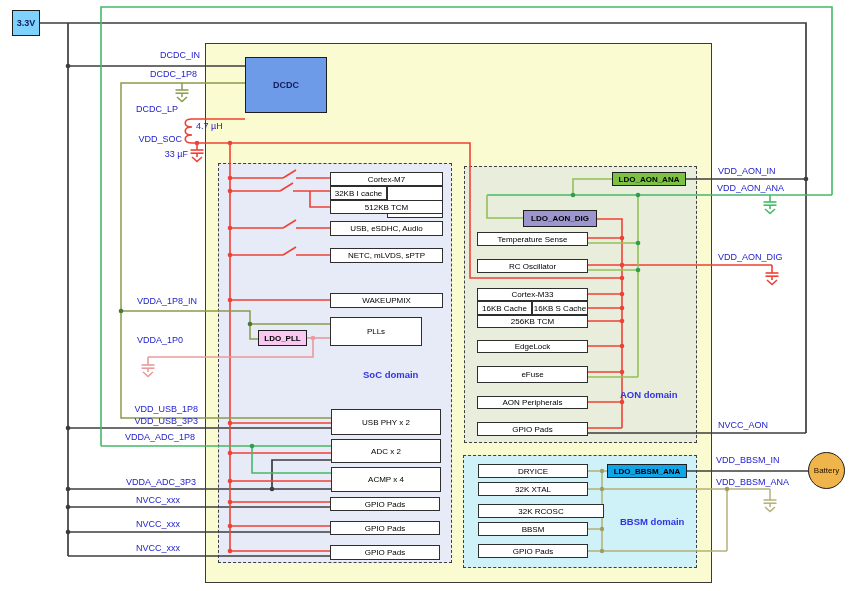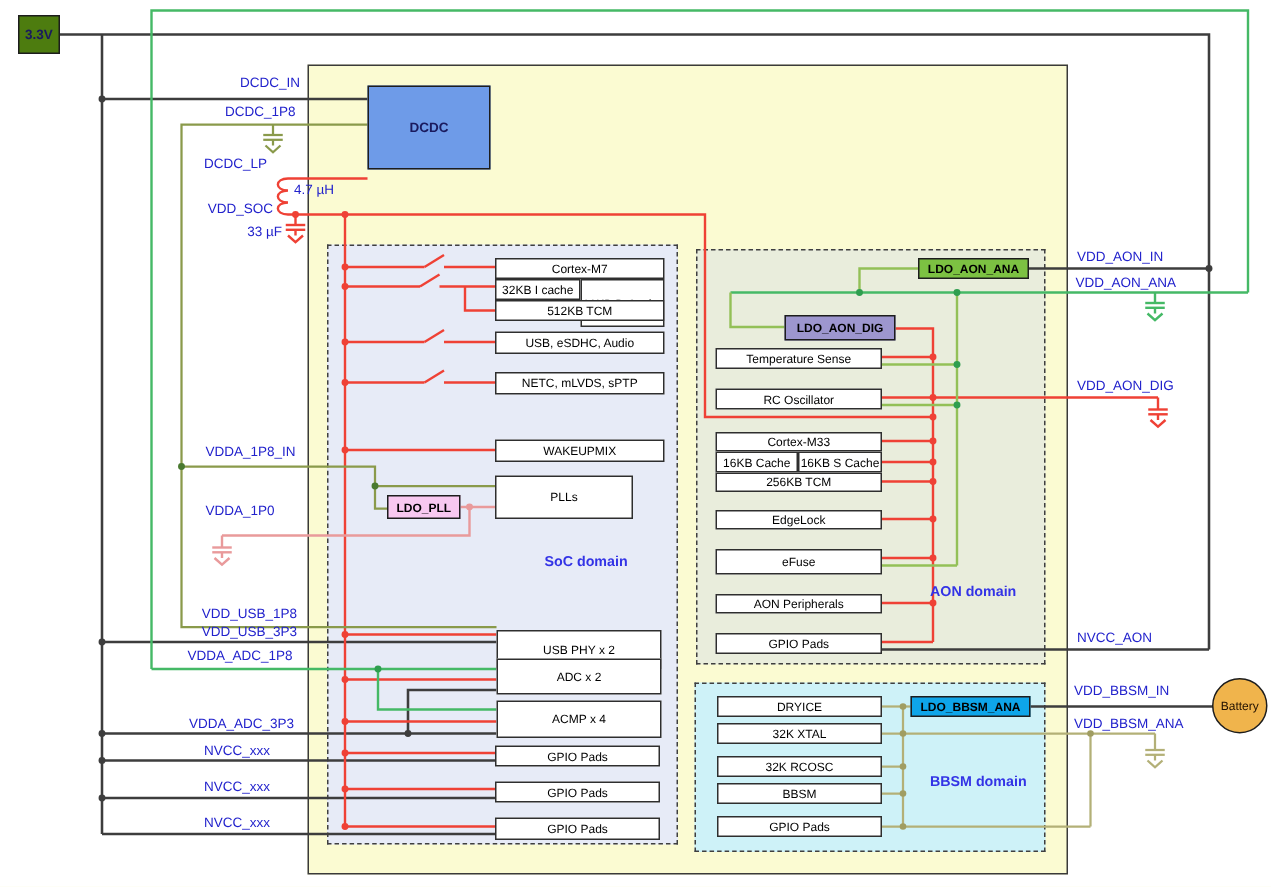--- a/index.html
+++ b/index.html
@@ -14,21 +14,21 @@
   .lbl{z-index:5;font-size:9px;font-weight:normal;color:#2222cc;white-space:nowrap;}
   .rt{text-align:right;}
   .chip{background:#fbfbd2;border:1.5px solid #3a3a3a;}
   .domain{border:1.5px dashed #3f3f3f;}
   .soc-bg{background:#e7ebf7;}
   .aon-bg{background:#e9eddc;}
   .bbsm-bg{background:#cef2f8;}
   .ldo{font-weight:bold;border:1.5px solid #1d1d1d;}
   .title{font-size:9.5px;font-weight:bold;color:#3333e6;}
   .navy{color:#1a1a5e;font-weight:bold;font-size:9px;}
-  .supply{background:#4d7c0f;border:1.6px solid #1d1d1d;z-index:4;}
+  .supply{background:#7dd3fc;border:1.6px solid #1d1d1d;z-index:4;}
   .battery{background:#f0b44c;border:1.6px solid #1d1d1d;border-radius:50%;z-index:4;
            font-size:8px;color:#201000;}
   .dcdc{background:#6e9be8;border:1.5px solid #1d1d1d;}
 </style>
 </head>
 <body>
 
 <div id="stage">
 
   <div class="bg chip" style="left:205px;top:43px;width:507px;height:540px;"></div>
@@ -270,21 +270,21 @@
 
   <div class="box" style="left:330px;top:172px;width:113px;height:14px;">Cortex-M7</div>
   <div class="box" style="left:330px;top:186px;width:57px;height:14px;">32KB I cache</div>
   <div class="box" style="left:387px;top:186px;width:56px;height:32px;">32KB D Cache</div>
   <div class="box" style="left:330px;top:200px;width:113px;height:14px;">512KB TCM</div>
   <div class="box" style="left:330px;top:221px;width:113px;height:15px;">USB, eSDHC, Audio</div>
   <div class="box" style="left:330px;top:248px;width:113px;height:15px;">NETC, mLVDS, sPTP</div>
   <div class="box" style="left:330px;top:293px;width:113px;height:15px;">WAKEUPMIX</div>
   <div class="box" style="left:330px;top:317px;width:92px;height:29px;">PLLs</div>
   <div class="box ldo" style="left:258px;top:330px;width:49px;height:16px;background:#f8c8f0;">LDO_PLL</div>
-  <div class="box" style="left:331px;top:409px;width:110px;height:26px;margin-top:11px;">USB PHY x 2</div>
+  <div class="box" style="left:331px;top:409px;width:110px;height:26px;">USB PHY x 2</div>
   <div class="box" style="left:331px;top:439px;width:110px;height:24px;">ADC x 2</div>
   <div class="box" style="left:331px;top:467px;width:110px;height:25px;">ACMP x 4</div>
   <div class="box" style="left:330px;top:497px;width:110px;height:14px;">GPIO Pads</div>
   <div class="box" style="left:330px;top:521px;width:110px;height:14px;">GPIO Pads</div>
   <div class="box" style="left:330px;top:545px;width:110px;height:15px;">GPIO Pads</div>
 
   <div class="box ldo" style="left:612px;top:172px;width:74px;height:14px;background:#7cc142;">LDO_AON_ANA</div>
   <div class="box ldo" style="left:523px;top:210px;width:74px;height:17px;background:#9d96ce;">LDO_AON_DIG</div>
   <div class="box" style="left:477px;top:232px;width:111px;height:14px;">Temperature Sense</div>
   <div class="box" style="left:477px;top:259px;width:111px;height:14px;">RC Oscillator</div>
@@ -293,17 +293,17 @@
   <div class="box" style="left:532px;top:301px;width:56px;height:14px;">16KB S Cache</div>
   <div class="box" style="left:477px;top:315px;width:111px;height:13px;">256KB TCM</div>
   <div class="box" style="left:477px;top:340px;width:111px;height:13px;">EdgeLock</div>
   <div class="box" style="left:477px;top:366px;width:111px;height:17px;">eFuse</div>
   <div class="box" style="left:477px;top:396px;width:111px;height:13px;">AON Peripherals</div>
   <div class="box" style="left:477px;top:422px;width:111px;height:14px;">GPIO Pads</div>
 
   <div class="box" style="left:478px;top:464px;width:110px;height:14px;">DRYICE</div>
   <div class="box ldo" style="left:607px;top:464px;width:80px;height:14px;background:#0ea5e9;">LDO_BBSM_ANA</div>
   <div class="box" style="left:478px;top:482px;width:110px;height:14px;">32K XTAL</div>
-  <div class="box" style="left:478px;top:504px;width:110px;height:14px;">32K RCOSC</div>
+  <div class="box" style="left:478px;top:504px;width:126px;height:14px;">32K RCOSC</div>
   <div class="box" style="left:478px;top:522px;width:110px;height:14px;">BBSM</div>
   <div class="box" style="left:478px;top:544px;width:110px;height:14px;">GPIO Pads</div>
 
 </div>
 
 </body></html>

